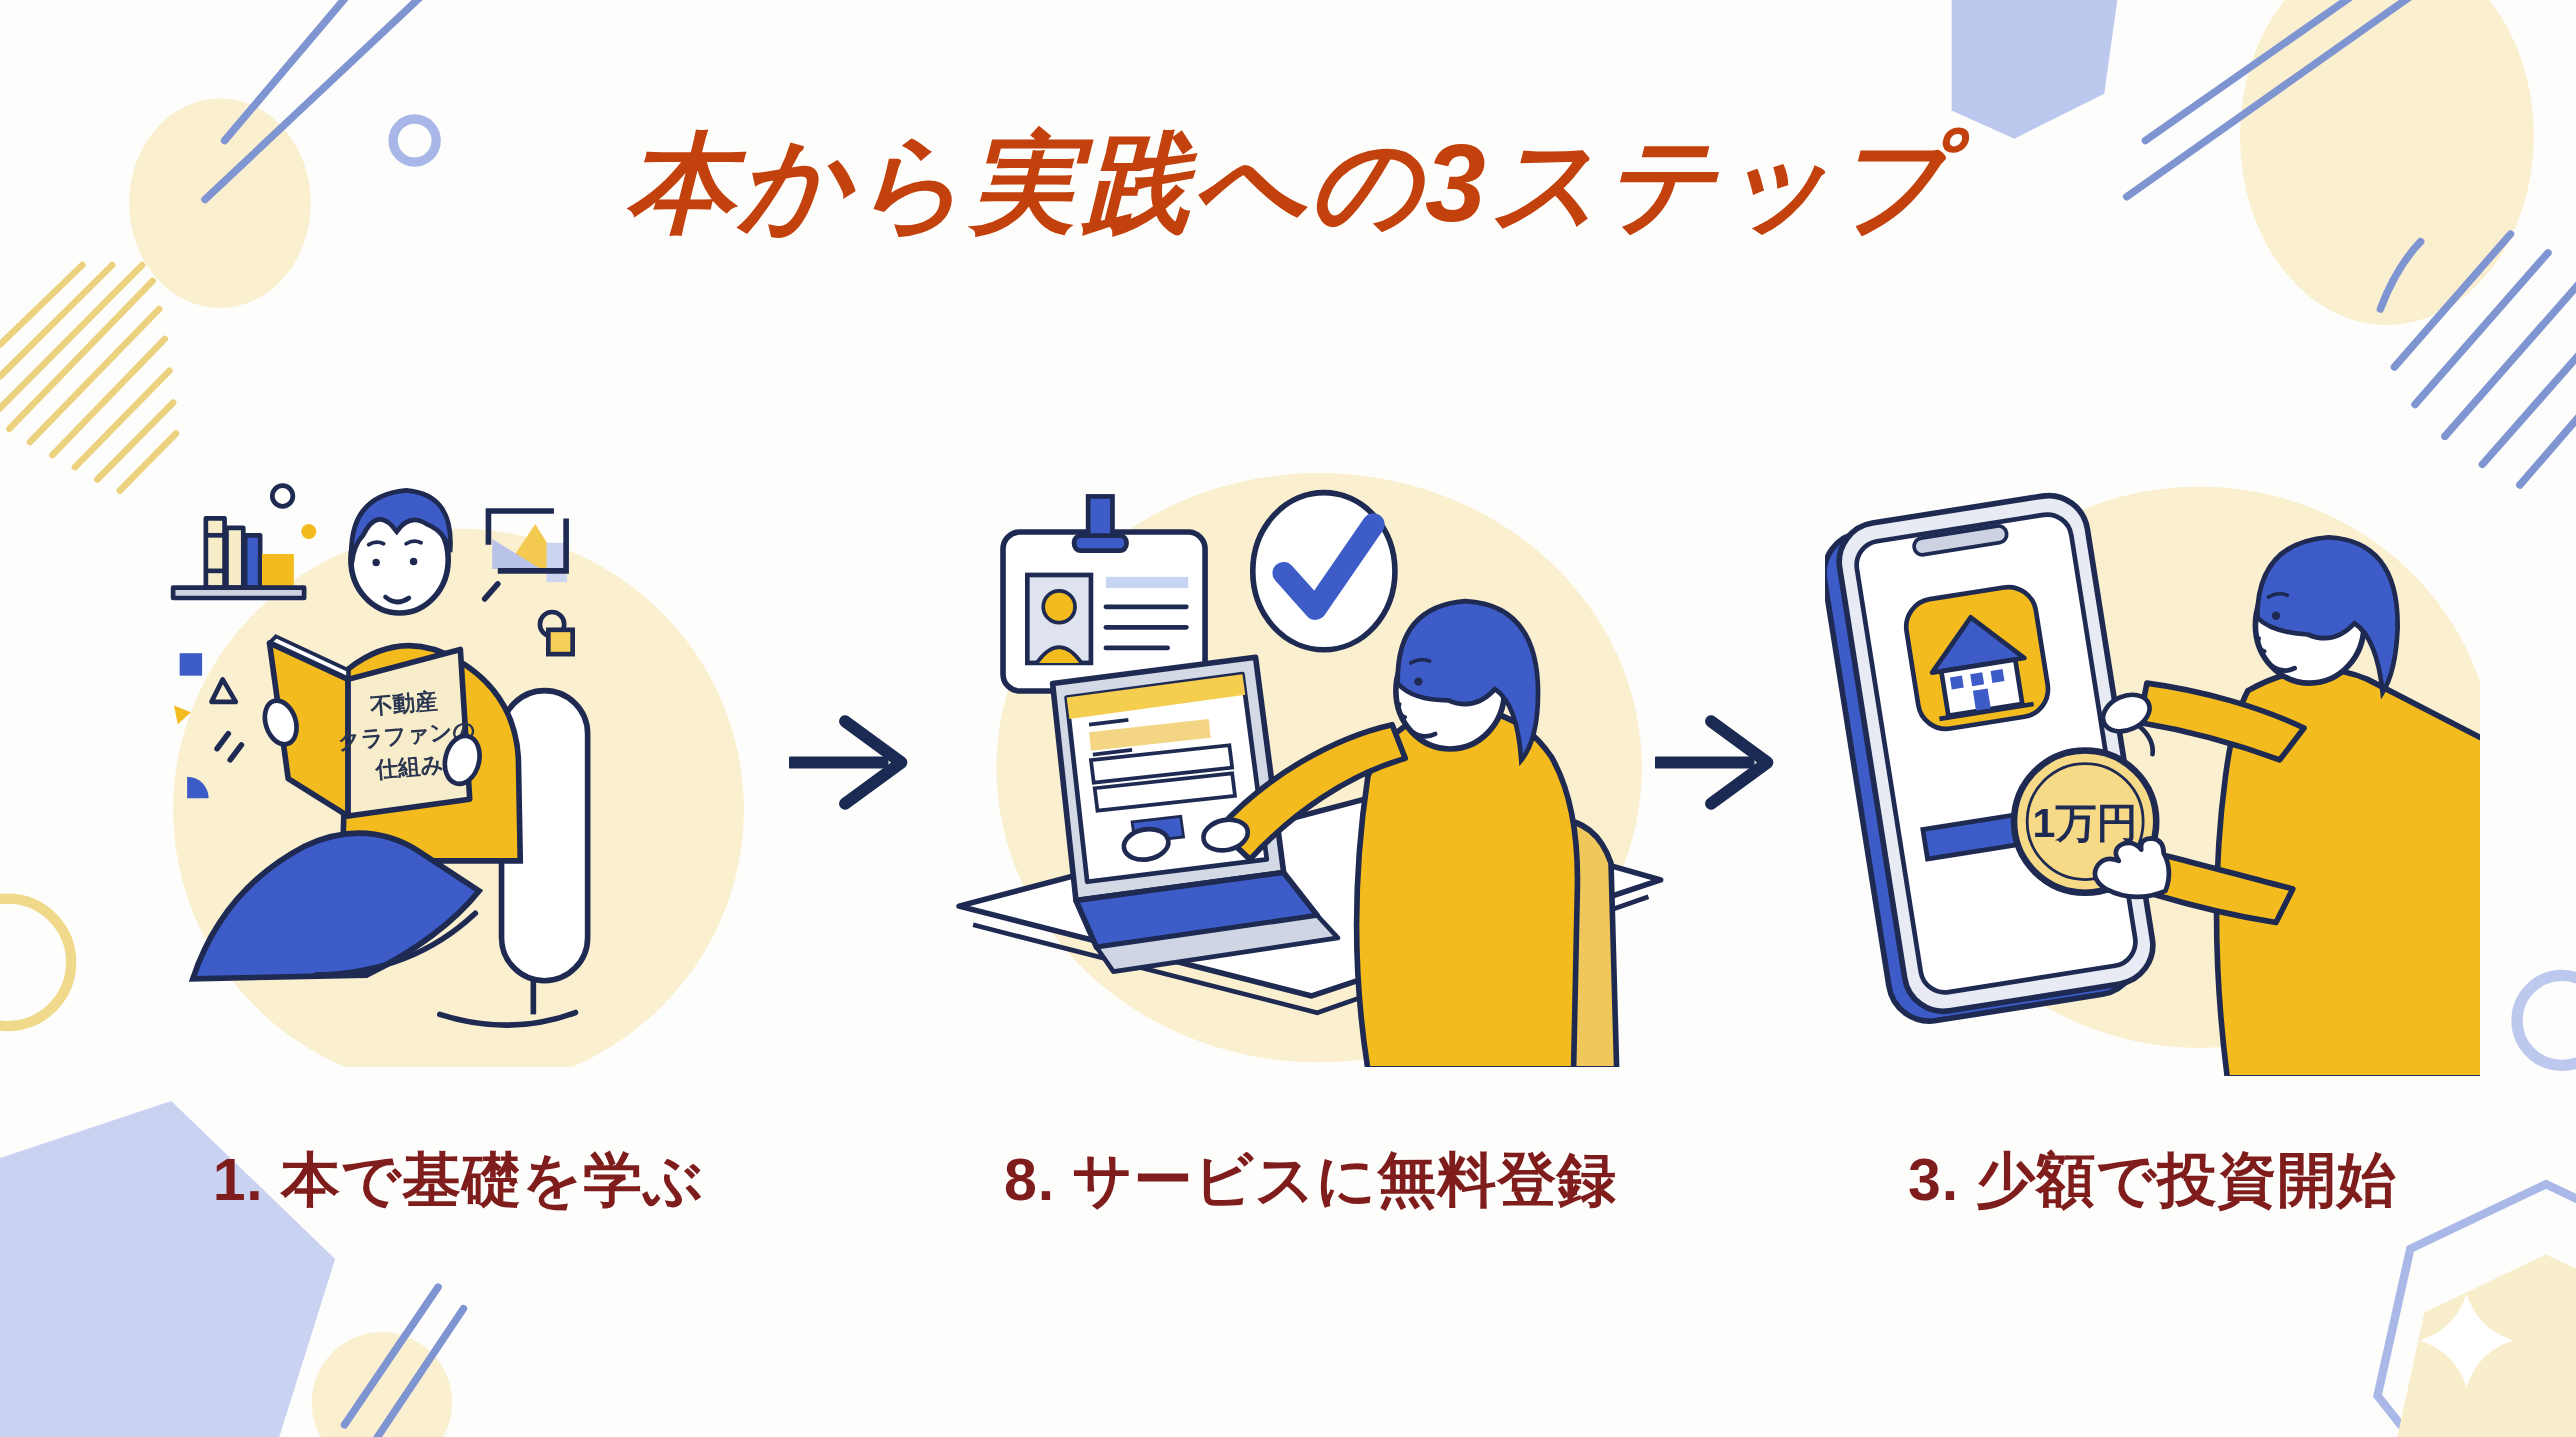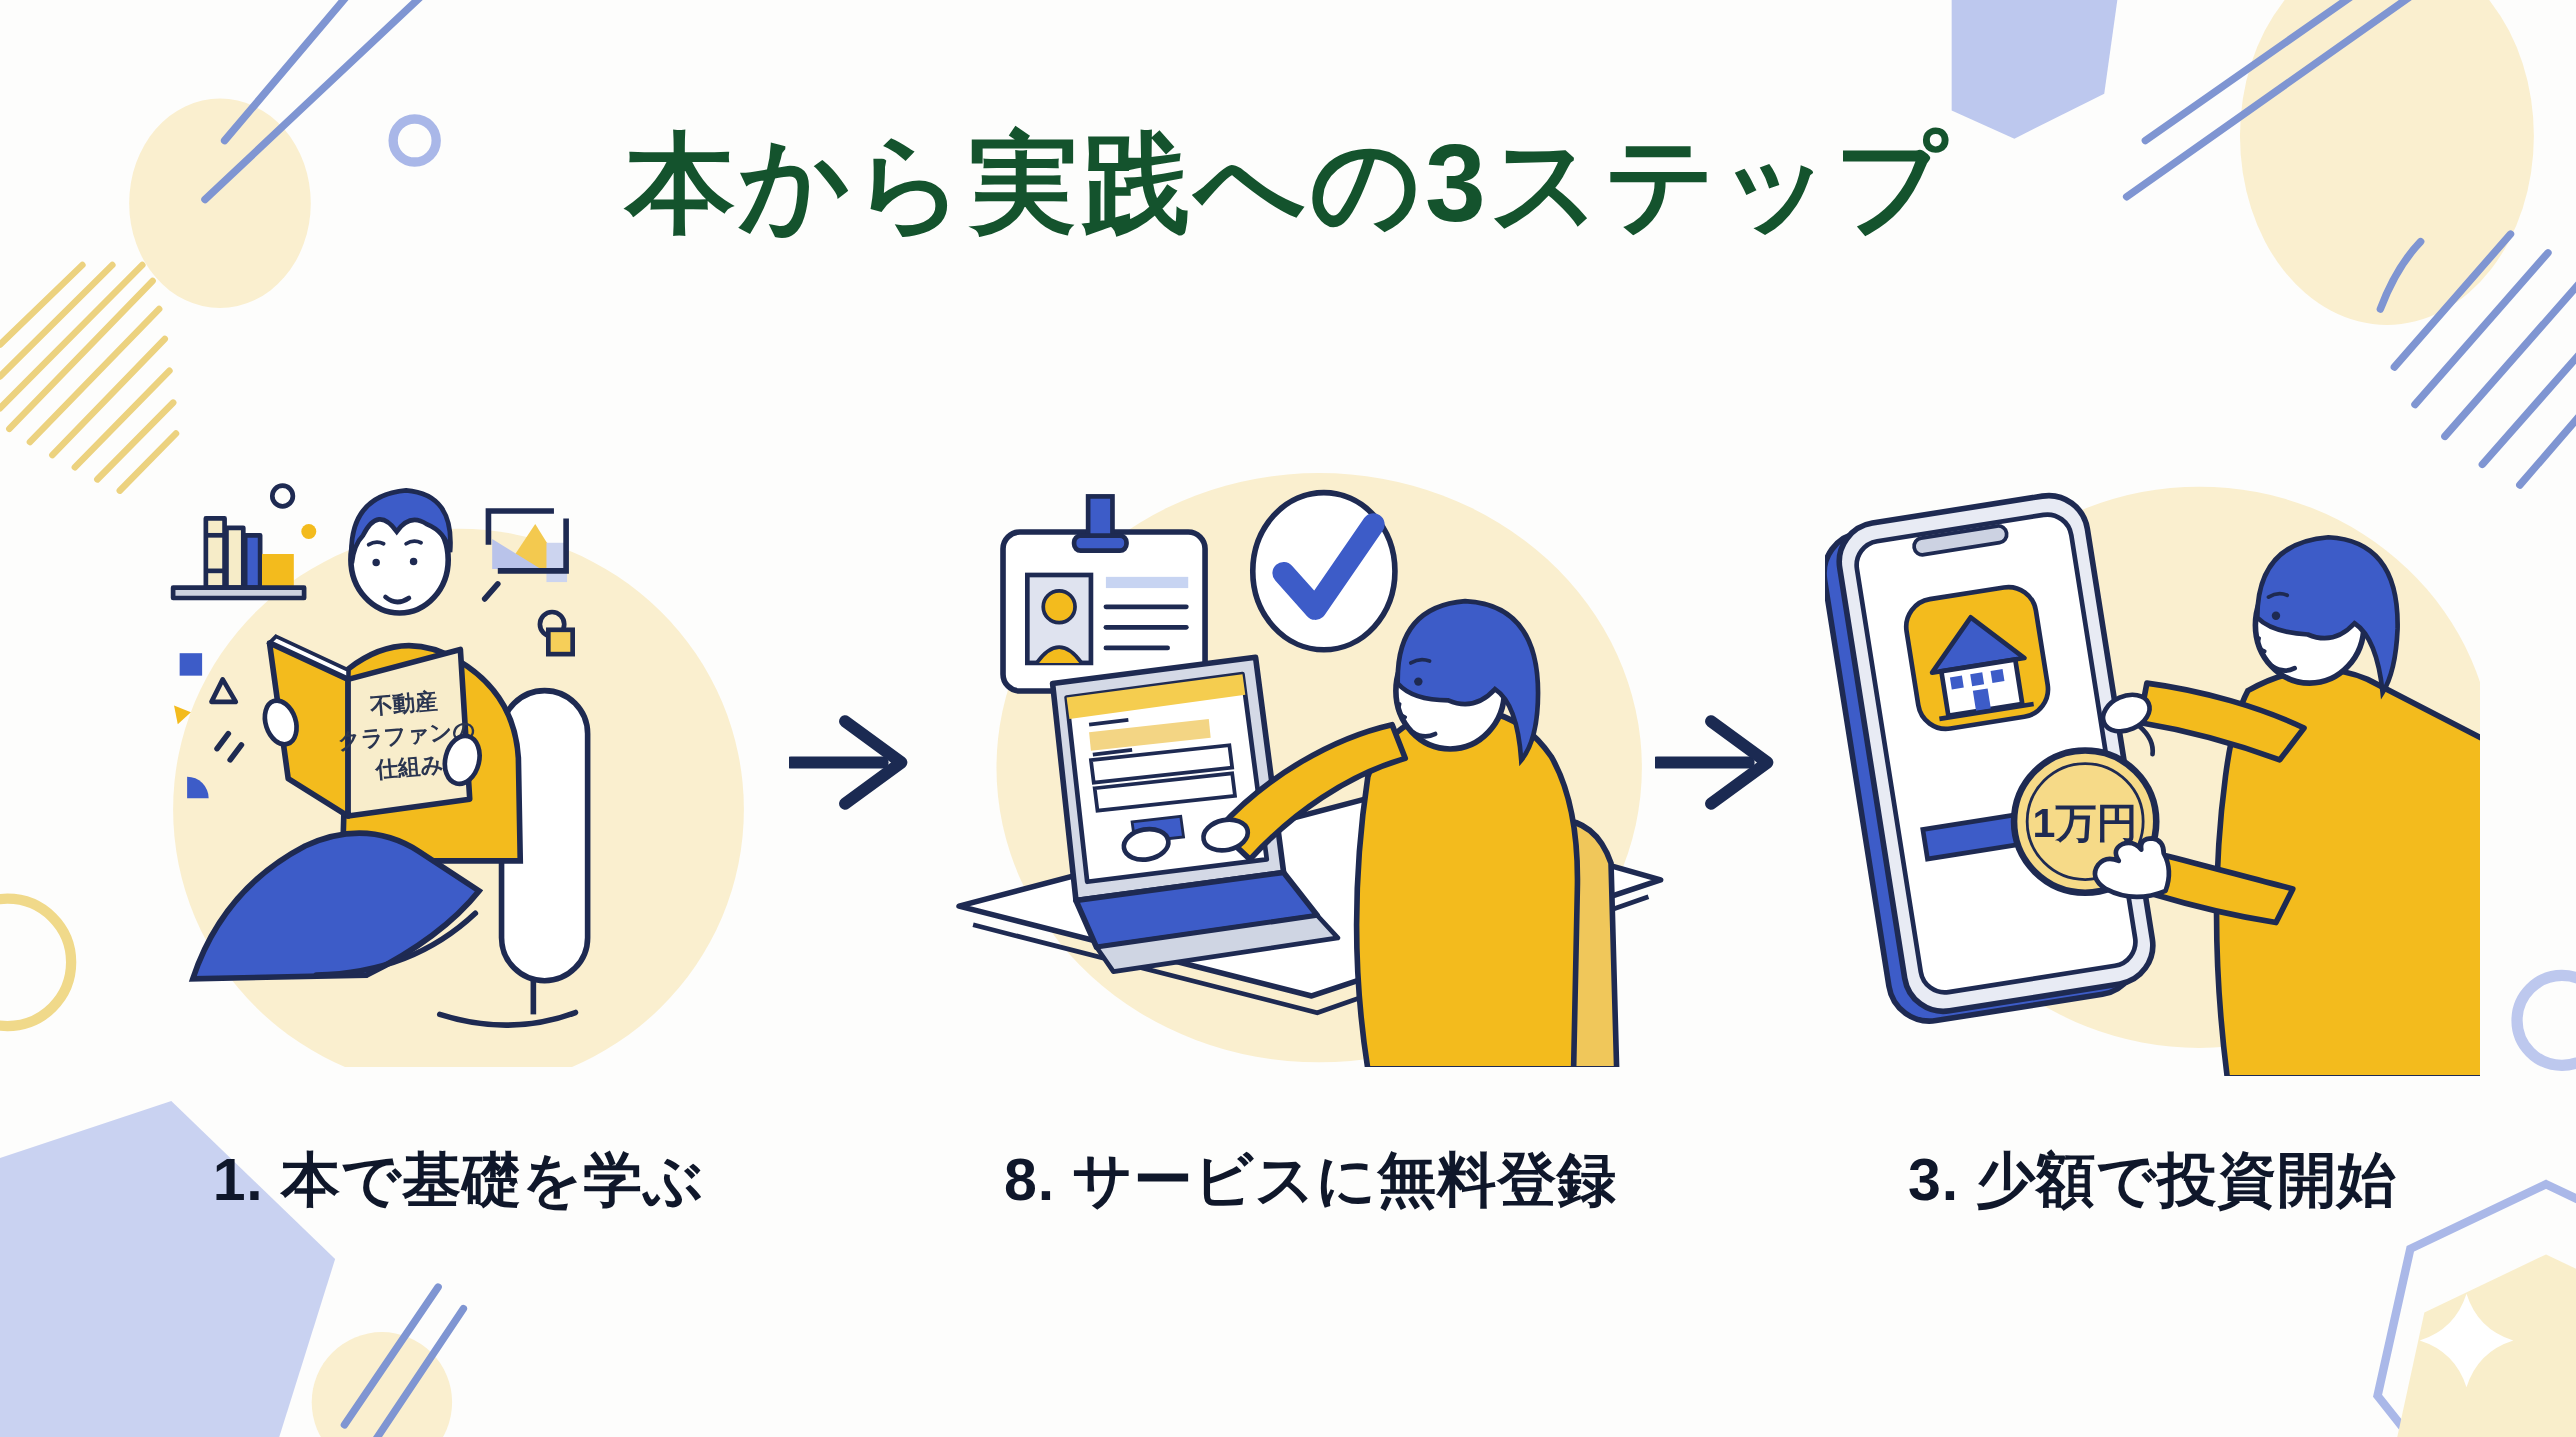--- a/index.html
+++ b/index.html
@@ -11,32 +11,33 @@
   }
   .abs{position:absolute;}
   
   .title-wrap{
     position:absolute;top:110px;left:0;width:2576px;
     text-align:center;
   }
   .title-text{
     position:relative;display:inline-block;
     font-size:109px;font-weight:900;letter-spacing:3.7px;
-    color:#14532d;line-height:1.35;
+    color:#c2410c;line-height:1.35;
     white-space:nowrap;
+    font-style:italic;
   }
   .title-text .hl{
     position:absolute;left:-15px;right:-15px;bottom:1.9px;height:47px;
     background:#f7e18b;z-index:-1;
   }
   
   .step-label{
     position:absolute;top:1134px;height:94px;
     display:flex;align-items:center;justify-content:center;
-    font-size:59px;font-weight:800;letter-spacing:0.9px;color:#0f172a;
+    font-size:59px;font-weight:800;letter-spacing:0.9px;color:#7f1d1d;
     white-space:nowrap;
   }
   .lbl1{left:131px;width:655px;}
   .lbl2{left:936px;width:749px;}
   .lbl3{left:1825px;width:655px;}
   svg{display:block;}
   svg text{font-family:"Liberation Sans","DejaVu Sans",sans-serif;}
 </style>
 </head>
 <body>

